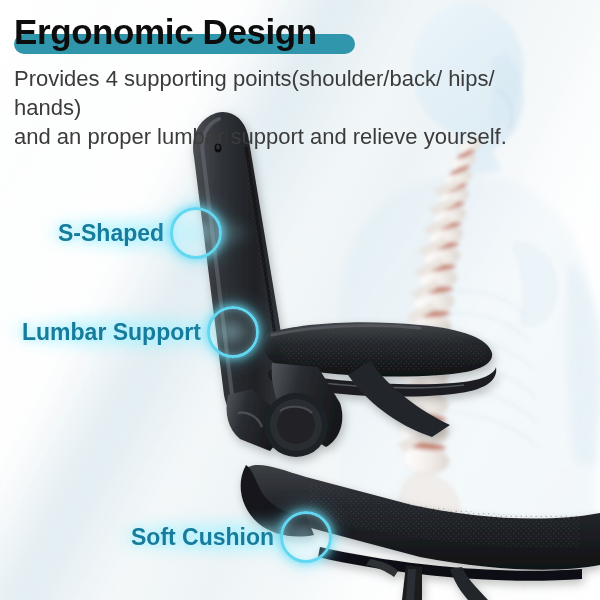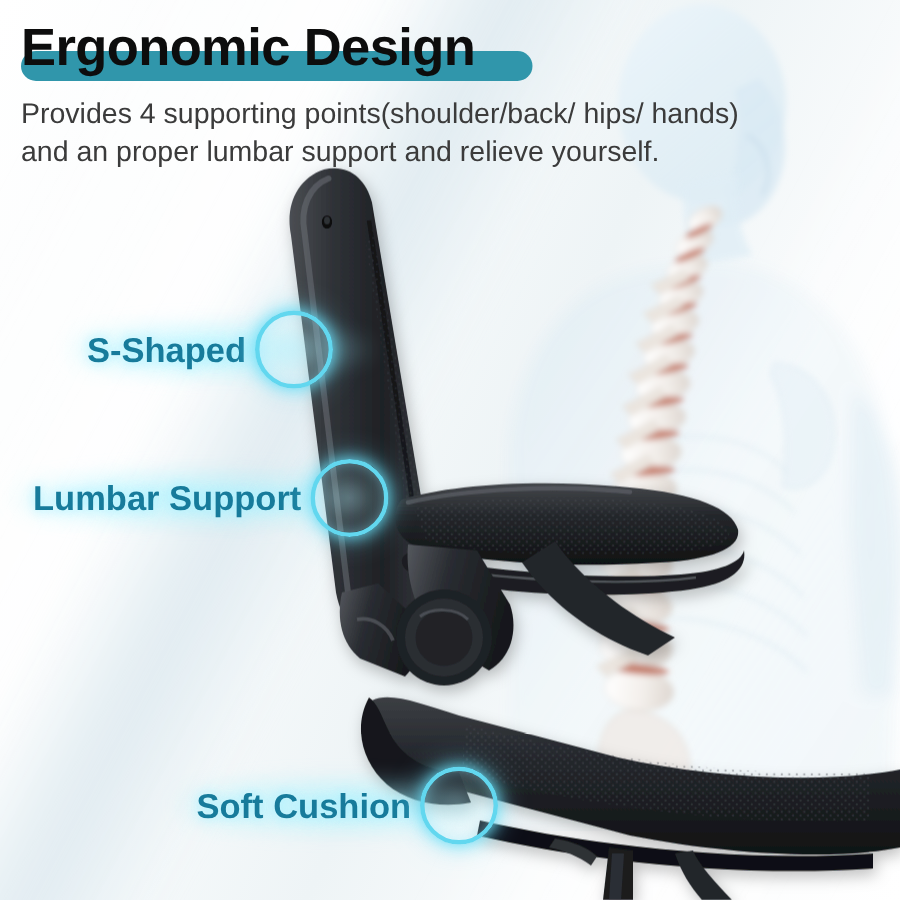--- a/index.html
+++ b/index.html
@@ -93,21 +93,21 @@
     position: relative;
     font-size: 35px;
     font-weight: bold;
     color: #0d0d0d;
     letter-spacing: -0.4px;
     line-height: 44px;
     white-space: nowrap;
   }
   .subtitle {
     margin-top: 8px;
-    font-size: 19px;
+    font-size: 22px;
     line-height: 1.32;
     color: #3b3b3b;
     max-width: 505px;
     white-space: pre-line;
   }
 
   
   .callout {
     position: absolute;
     display: flex;

